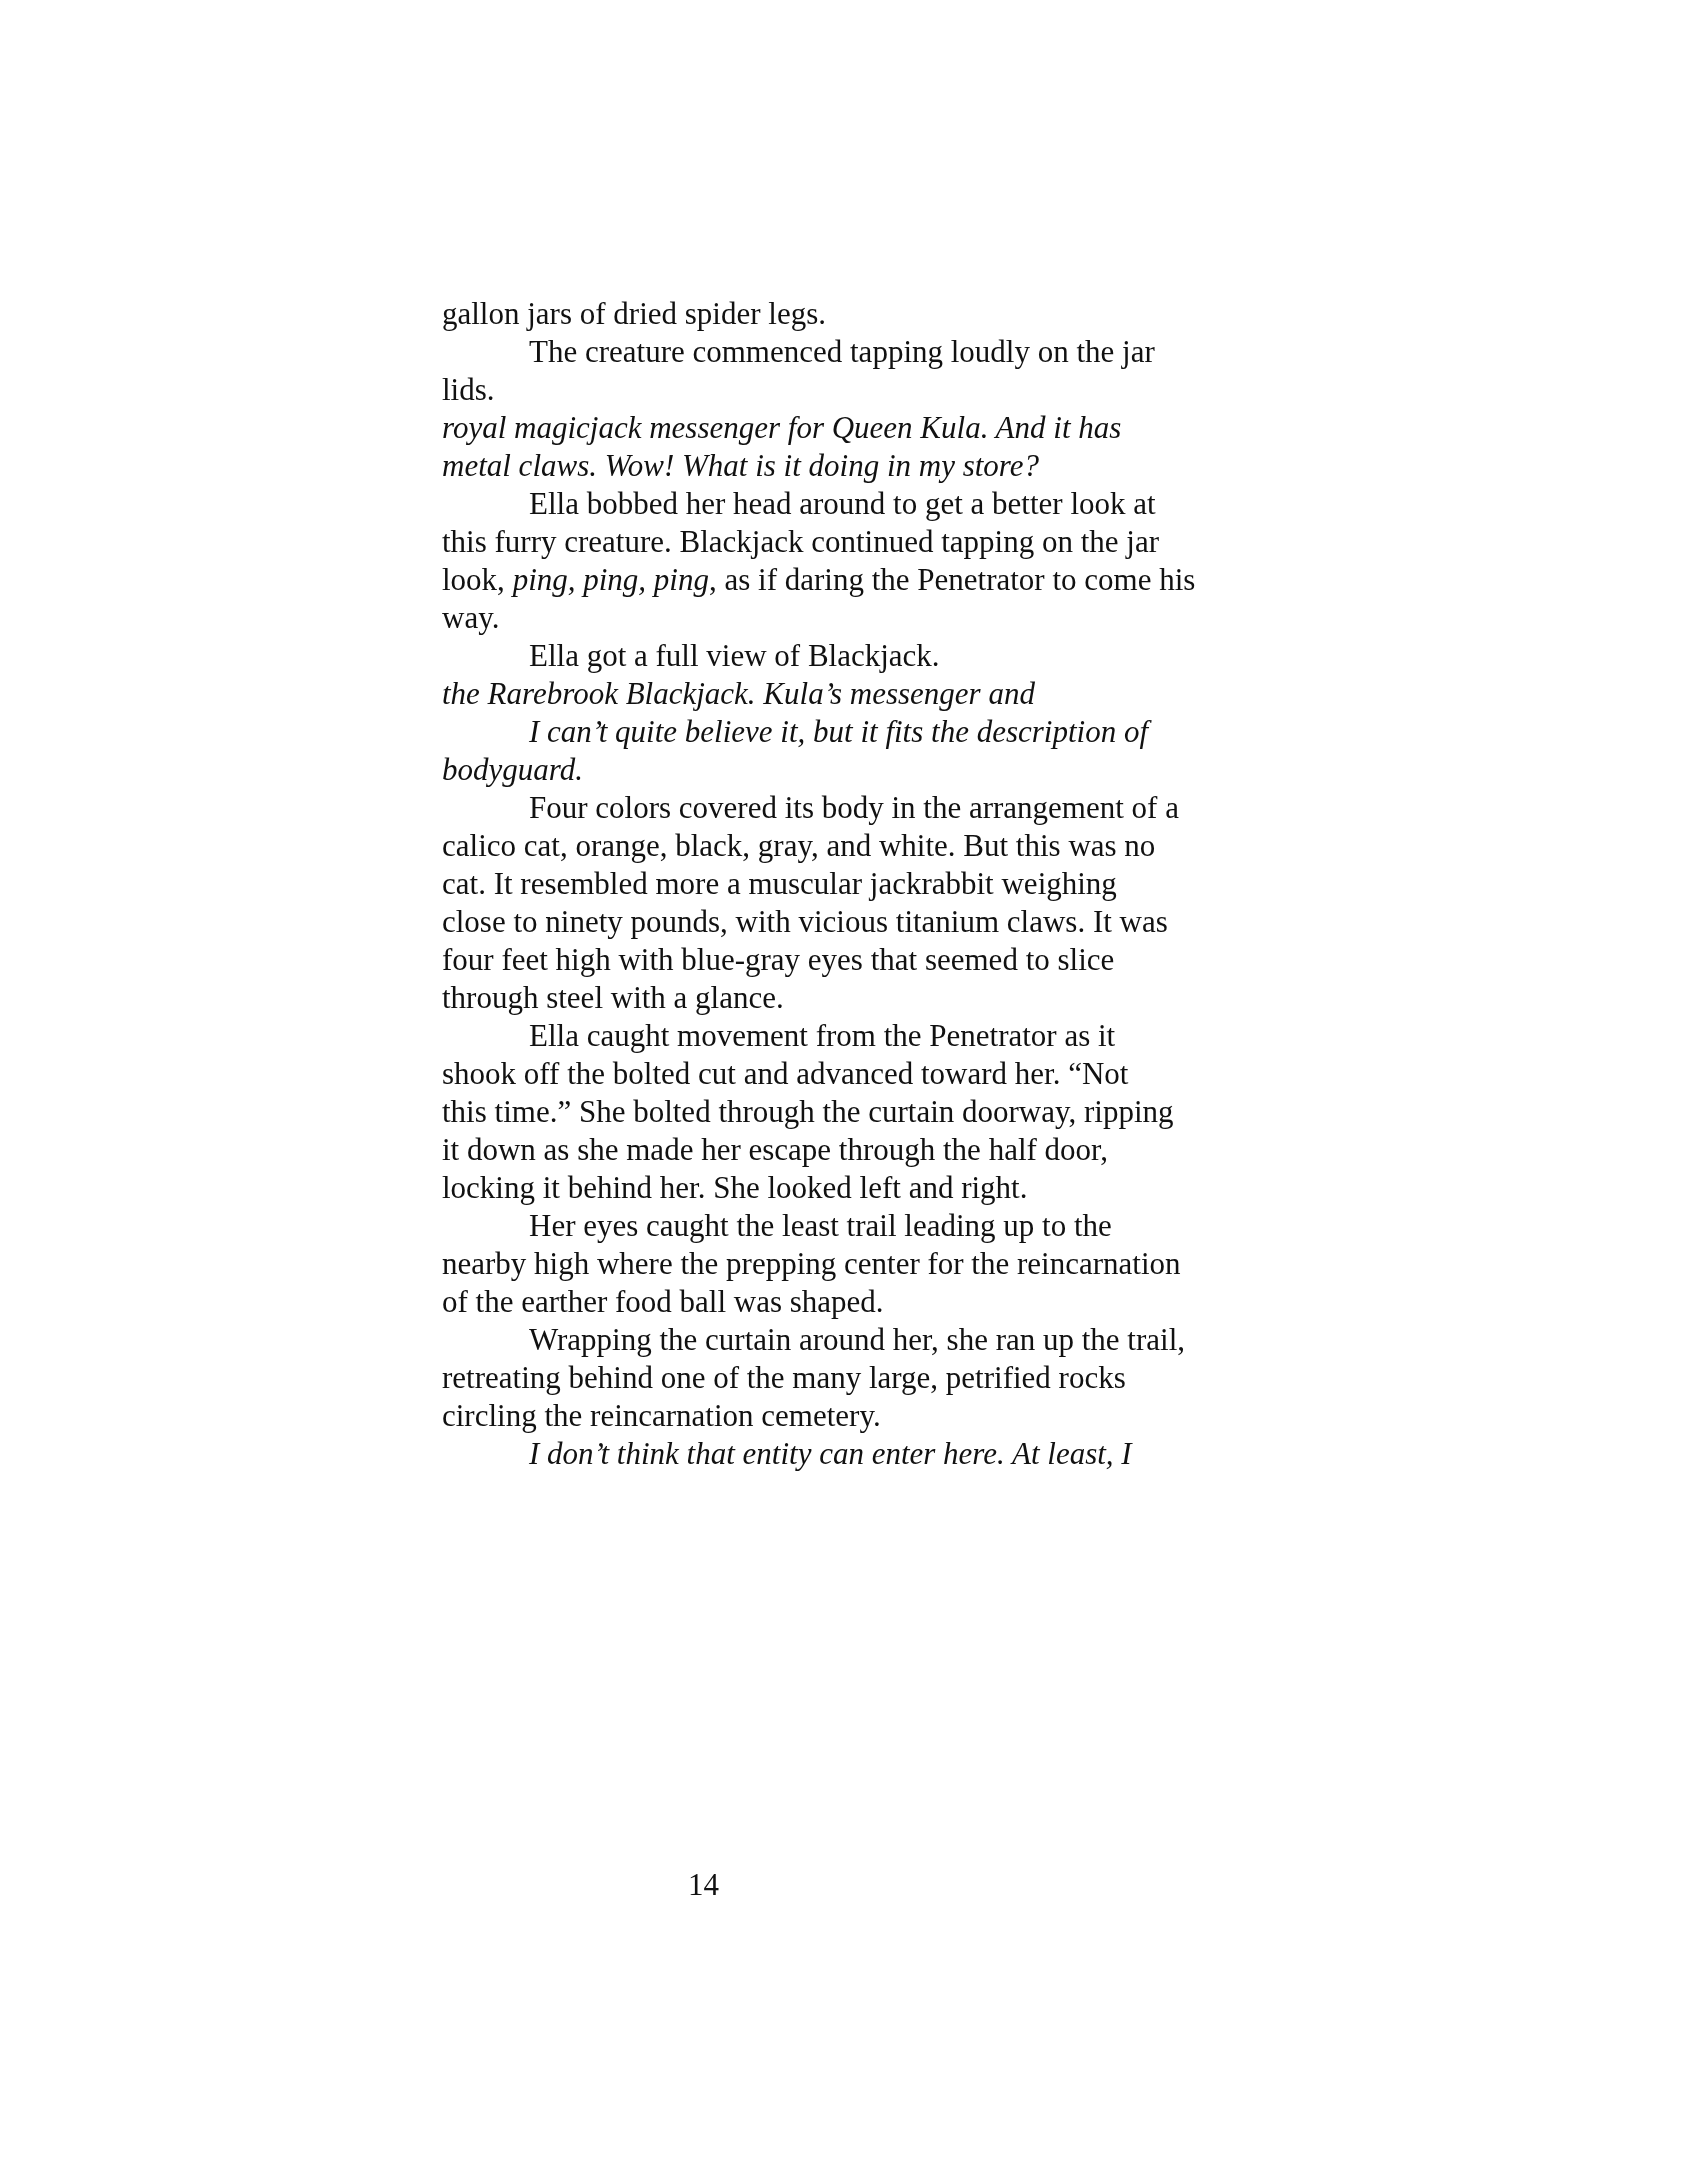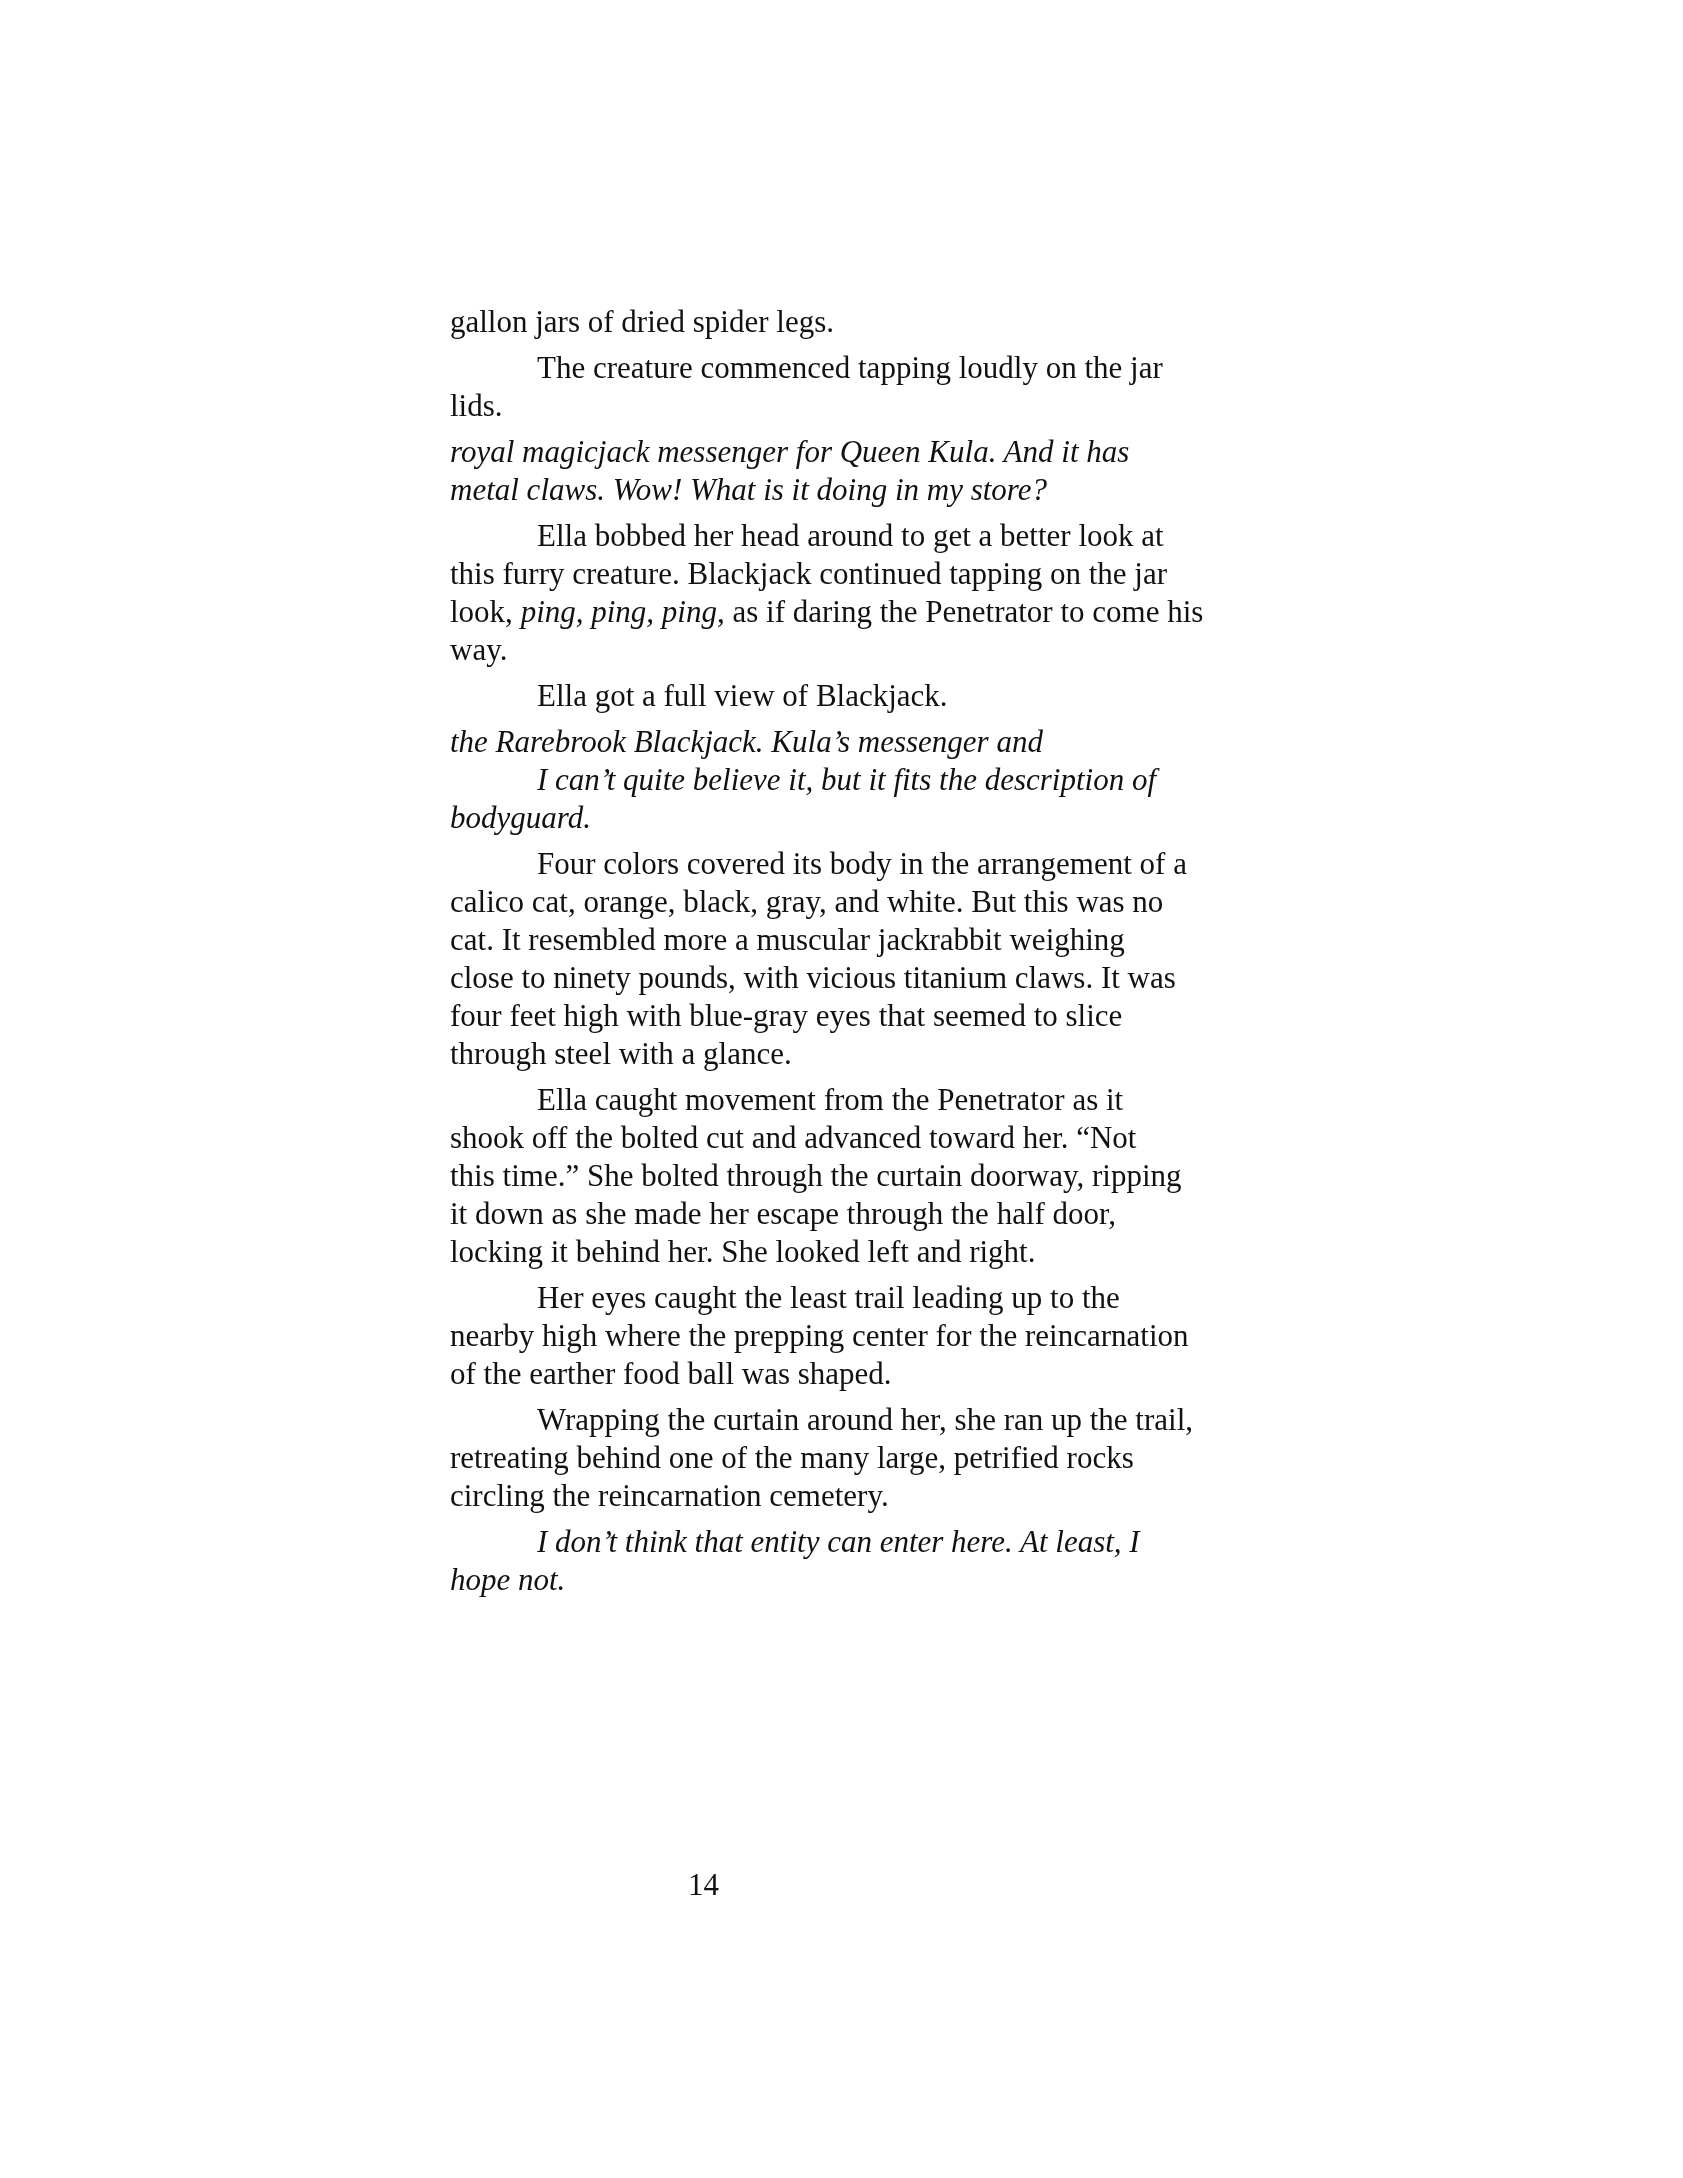--- a/index.html
+++ b/index.html
@@ -24,21 +24,21 @@
   }
   .text-block {
     position: absolute;
     left: 442px;
     top: 295px;
     width: 796px;
     font-size: 31px;
     line-height: 38px;
   }
   .para {
-    margin: 8px;
+    margin: 0;
     text-indent: 0;
   }
   .line {
     display: block;
     white-space: nowrap;
   }
   .line.first {
     padding-left: 87px;
   }
   .it {
@@ -104,18 +104,17 @@
         <span class="line"><span>nearby high where the prepping center for the reincarnation</span></span>
         <span class="line"><span>of the earther food ball was shaped.</span></span>
       </div>
       <div class="para">
         <span class="line first"><span>Wrapping the curtain around her, she ran up the trail,</span></span>
         <span class="line"><span>retreating behind one of the many large, petrified rocks</span></span>
         <span class="line"><span>circling the reincarnation cemetery.</span></span>
       </div>
       <div class="para">
         <span class="line first"><span class="it">I don’t think that entity can enter here. At least, I</span></span>
-        <span class="line"><span class="it">hope not.</span></span>
       </div>
     </div>
   <div class="page-number">14</div>
 </div>
 
 
 </body></html>

